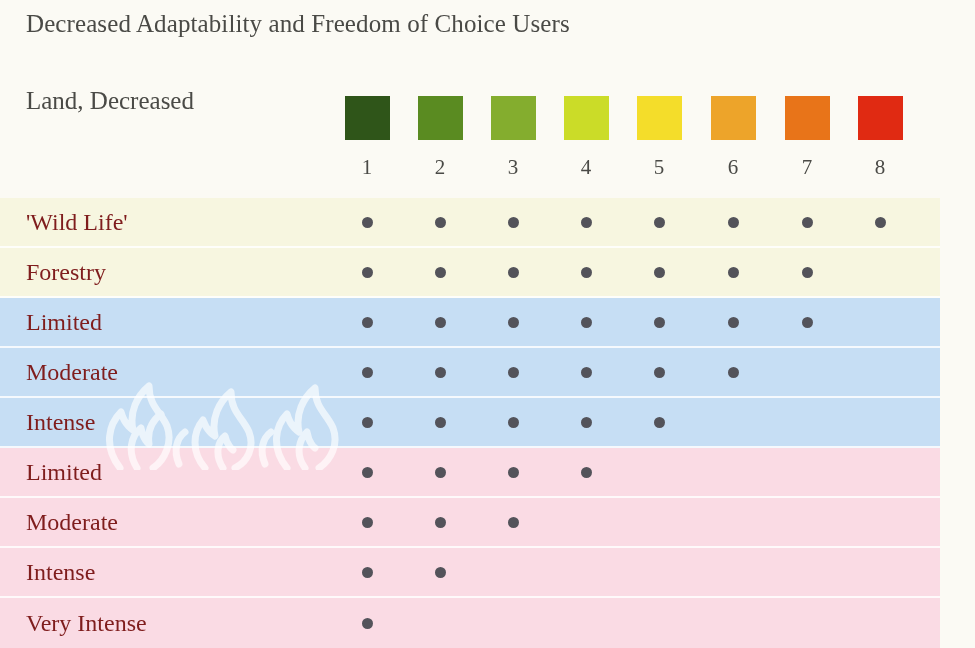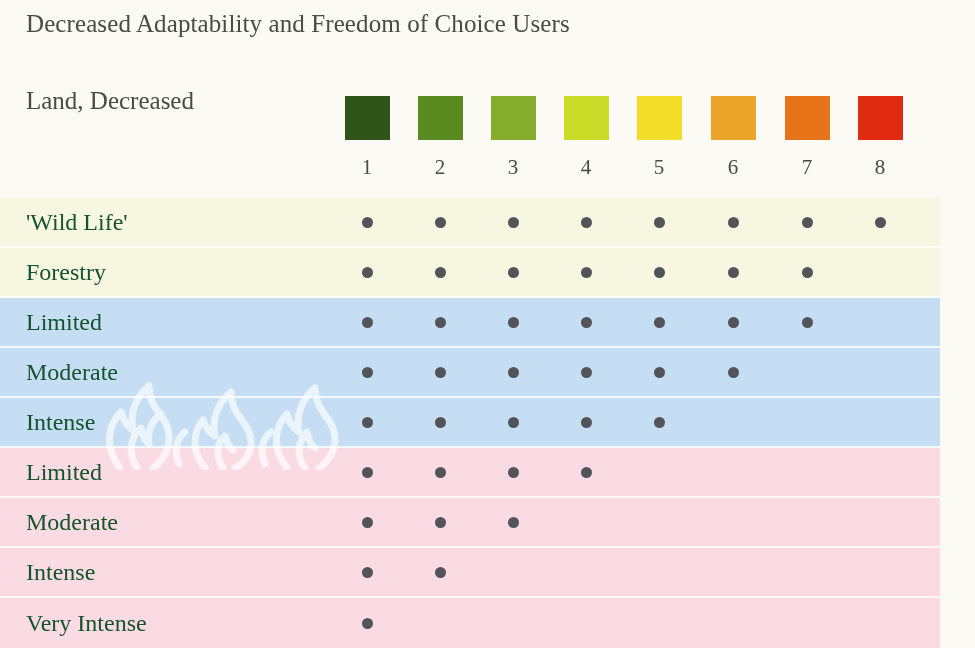--- a/index.html
+++ b/index.html
@@ -87,21 +87,21 @@
     border-bottom: 2px solid rgba(255,255,255,0.82);
   }
   .row:last-child { border-bottom: none; text-align: center; }
 
   .row-label {
     position: absolute;
     left: 26px;
     top: 50%;
     transform: translateY(-50%);
     font-size: 24px;
-    color: #14532d;
+    color: #7f1d1d;
     white-space: nowrap;
     z-index: 3;
   }
 
   .dot {
     position: absolute;
     top: 50%;
     width: 11px;
     height: 11px;
     margin-top: -5.5px;

